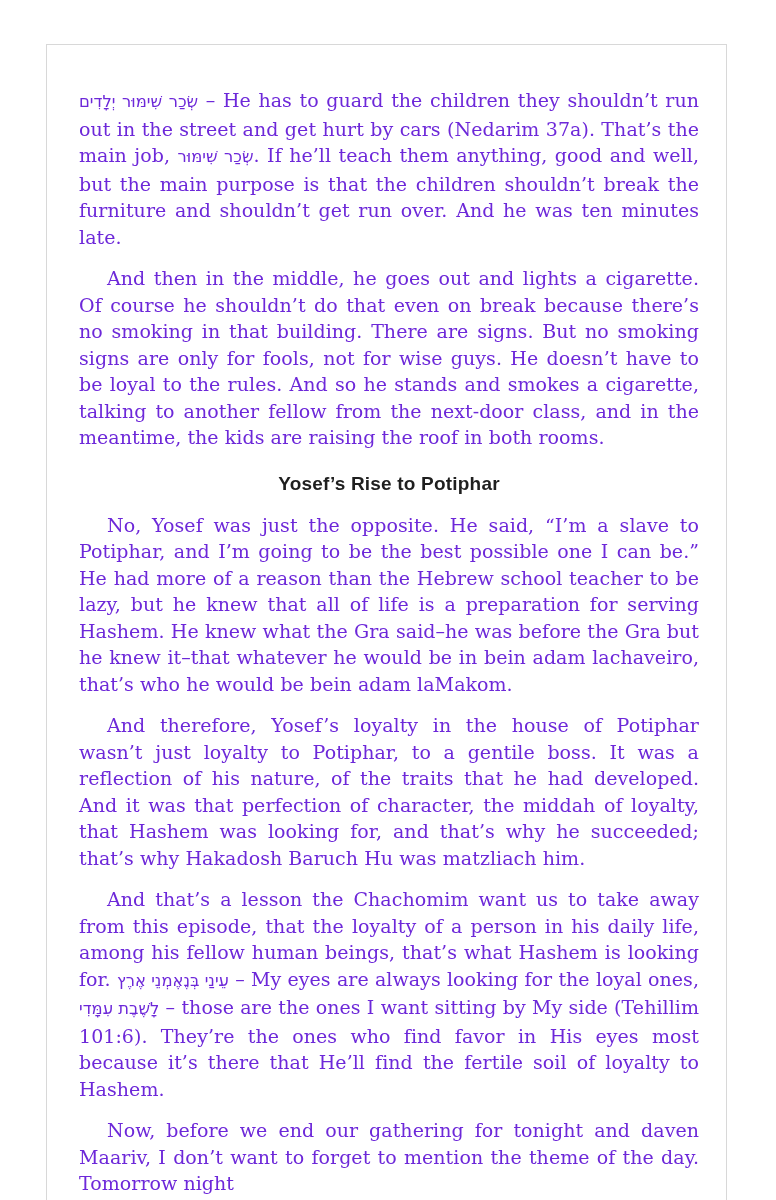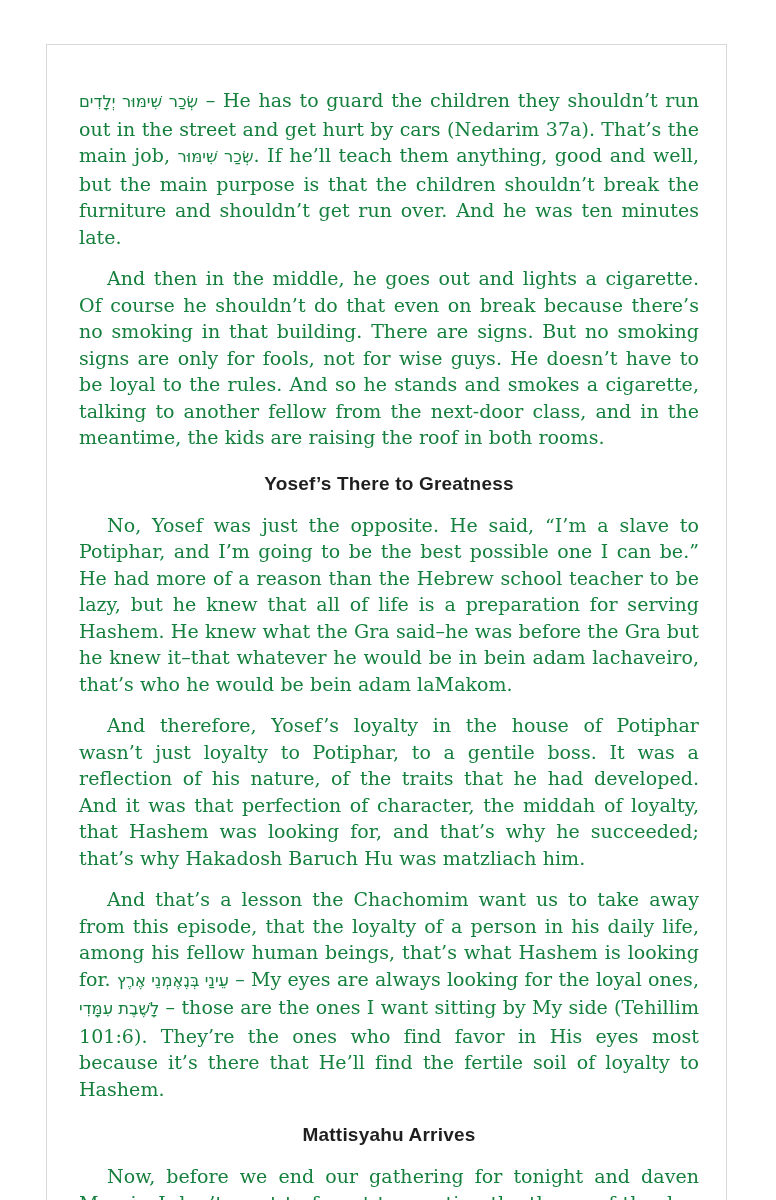--- a/index.html
+++ b/index.html
@@ -22,21 +22,21 @@
     height: 1200px; 
     box-sizing: border-box;
     background: #ffffff;
     border: 1.5px solid #d8d8d8;
     padding: 42px 27px 40px 32px;
   }
   .body-p {
     margin: 0 0 15px 0;
     font-size: 19px;
     line-height: 26.5px;
-    color: #15803d;
+    color: #6d28d9;
     text-align: justify;
     text-indent: 28px;
     letter-spacing: 0.05px;
   }
   .body-p.no-indent { text-indent: 0; }
   .section-heading {
     margin: 21px 0 16px 0;
     font-family: "Liberation Sans", "DejaVu Sans", sans-serif;
     font-weight: 700;
     font-size: 19px;
@@ -54,25 +54,24 @@
 </style>
 </head>
 <body>
 
 <article class="page">
 
   <p class="body-p no-indent"><span class="seg-hebrew" dir="rtl">שְׂכַר שִׁימּוּר יְלָדִים</span><span> – He has to guard the children they shouldn’t run out in the street and get hurt by cars (Nedarim 37a). That’s the main job, </span><span class="seg-hebrew" dir="rtl">שְׂכַר שִׁימּוּר</span><span>. If he’ll teach them anything, good and well, but the main purpose is that the children shouldn’t break the furniture and shouldn’t get run over. And he was ten minutes late.</span></p>
 
   <p class="body-p"><span>And then in the middle, he goes out and lights a cigarette. Of course he shouldn’t do that even on break because there’s no smoking in that building. There are signs. But no smoking signs are only for fools, not for wise guys. He doesn’t have to be loyal to the rules. And so he stands and smokes a cigarette, talking to another fellow from the next-door class, and in the meantime, the kids are raising the roof in both rooms.</span></p>
 
-  <h2 class="section-heading">Yosef’s There to Greatness</h2>
+  <h2 class="section-heading">Yosef’s Rise to Potiphar</h2>
 
   <p class="body-p"><span>No, Yosef was just the opposite. He said, “I’m a slave to Potiphar, and I’m going to be the best possible one I can be.” He had more of a reason than the Hebrew school teacher to be lazy, but he knew that all of life is a preparation for serving Hashem. He knew what the Gra said–he was before the Gra but he knew it–that whatever he would be in </span><span class="seg-italic">bein adam lachaveiro</span><span>, that’s who he would be </span><span class="seg-italic">bein adam laMakom.</span></p>
 
   <p class="body-p"><span>And therefore, Yosef’s loyalty in the house of Potiphar wasn’t just loyalty to Potiphar, to a gentile boss. It was a reflection of his nature, of the traits that he had developed. And it was that perfection of character, the </span><span class="seg-italic">middah</span><span> of loyalty, that Hashem was looking for, and that’s why he succeeded; that’s why Hakadosh Baruch Hu was </span><span class="seg-italic">matzliach</span><span> him.</span></p>
 
   <p class="body-p"><span>And that’s a lesson the Chachomim want us to take away from this episode, that the loyalty of a person in his daily life, among his fellow human beings, that’s what Hashem is looking for. </span><span class="seg-hebrew" dir="rtl">עֵינַי בְּנֶאֶמְנֵי אֶרֶץ</span><span> – </span><span class="seg-italic">My eyes are always looking for the loyal ones</span><span>, </span><span class="seg-hebrew" dir="rtl">לָשֶׁבֶת עִמָּדִי</span><span> – </span><span class="seg-italic">those are the ones I want sitting by My side</span><span> (Tehillim 101:6). They’re the ones who find favor in His eyes most because it’s there that He’ll find the fertile soil of loyalty to Hashem.</span></p>
 
-  <h2 class="section-heading">Mattisyahu Arrives</h2>
 
   <p class="body-p"><span>Now, before we end our gathering for tonight and daven Maariv, I don’t want to forget to mention the theme of the day. Tomorrow night</span></p>
 
 </article>
 
 </body></html>

